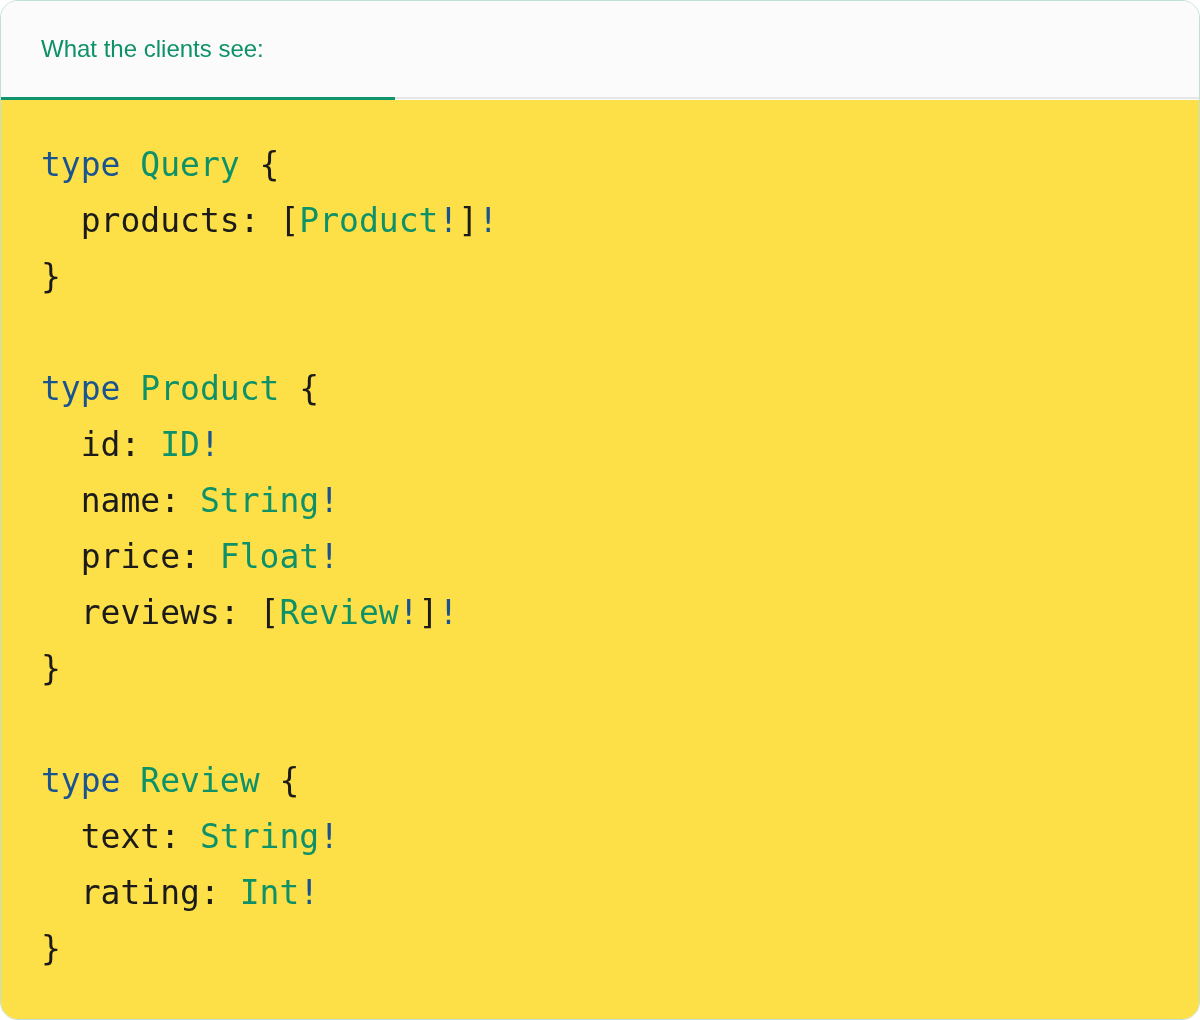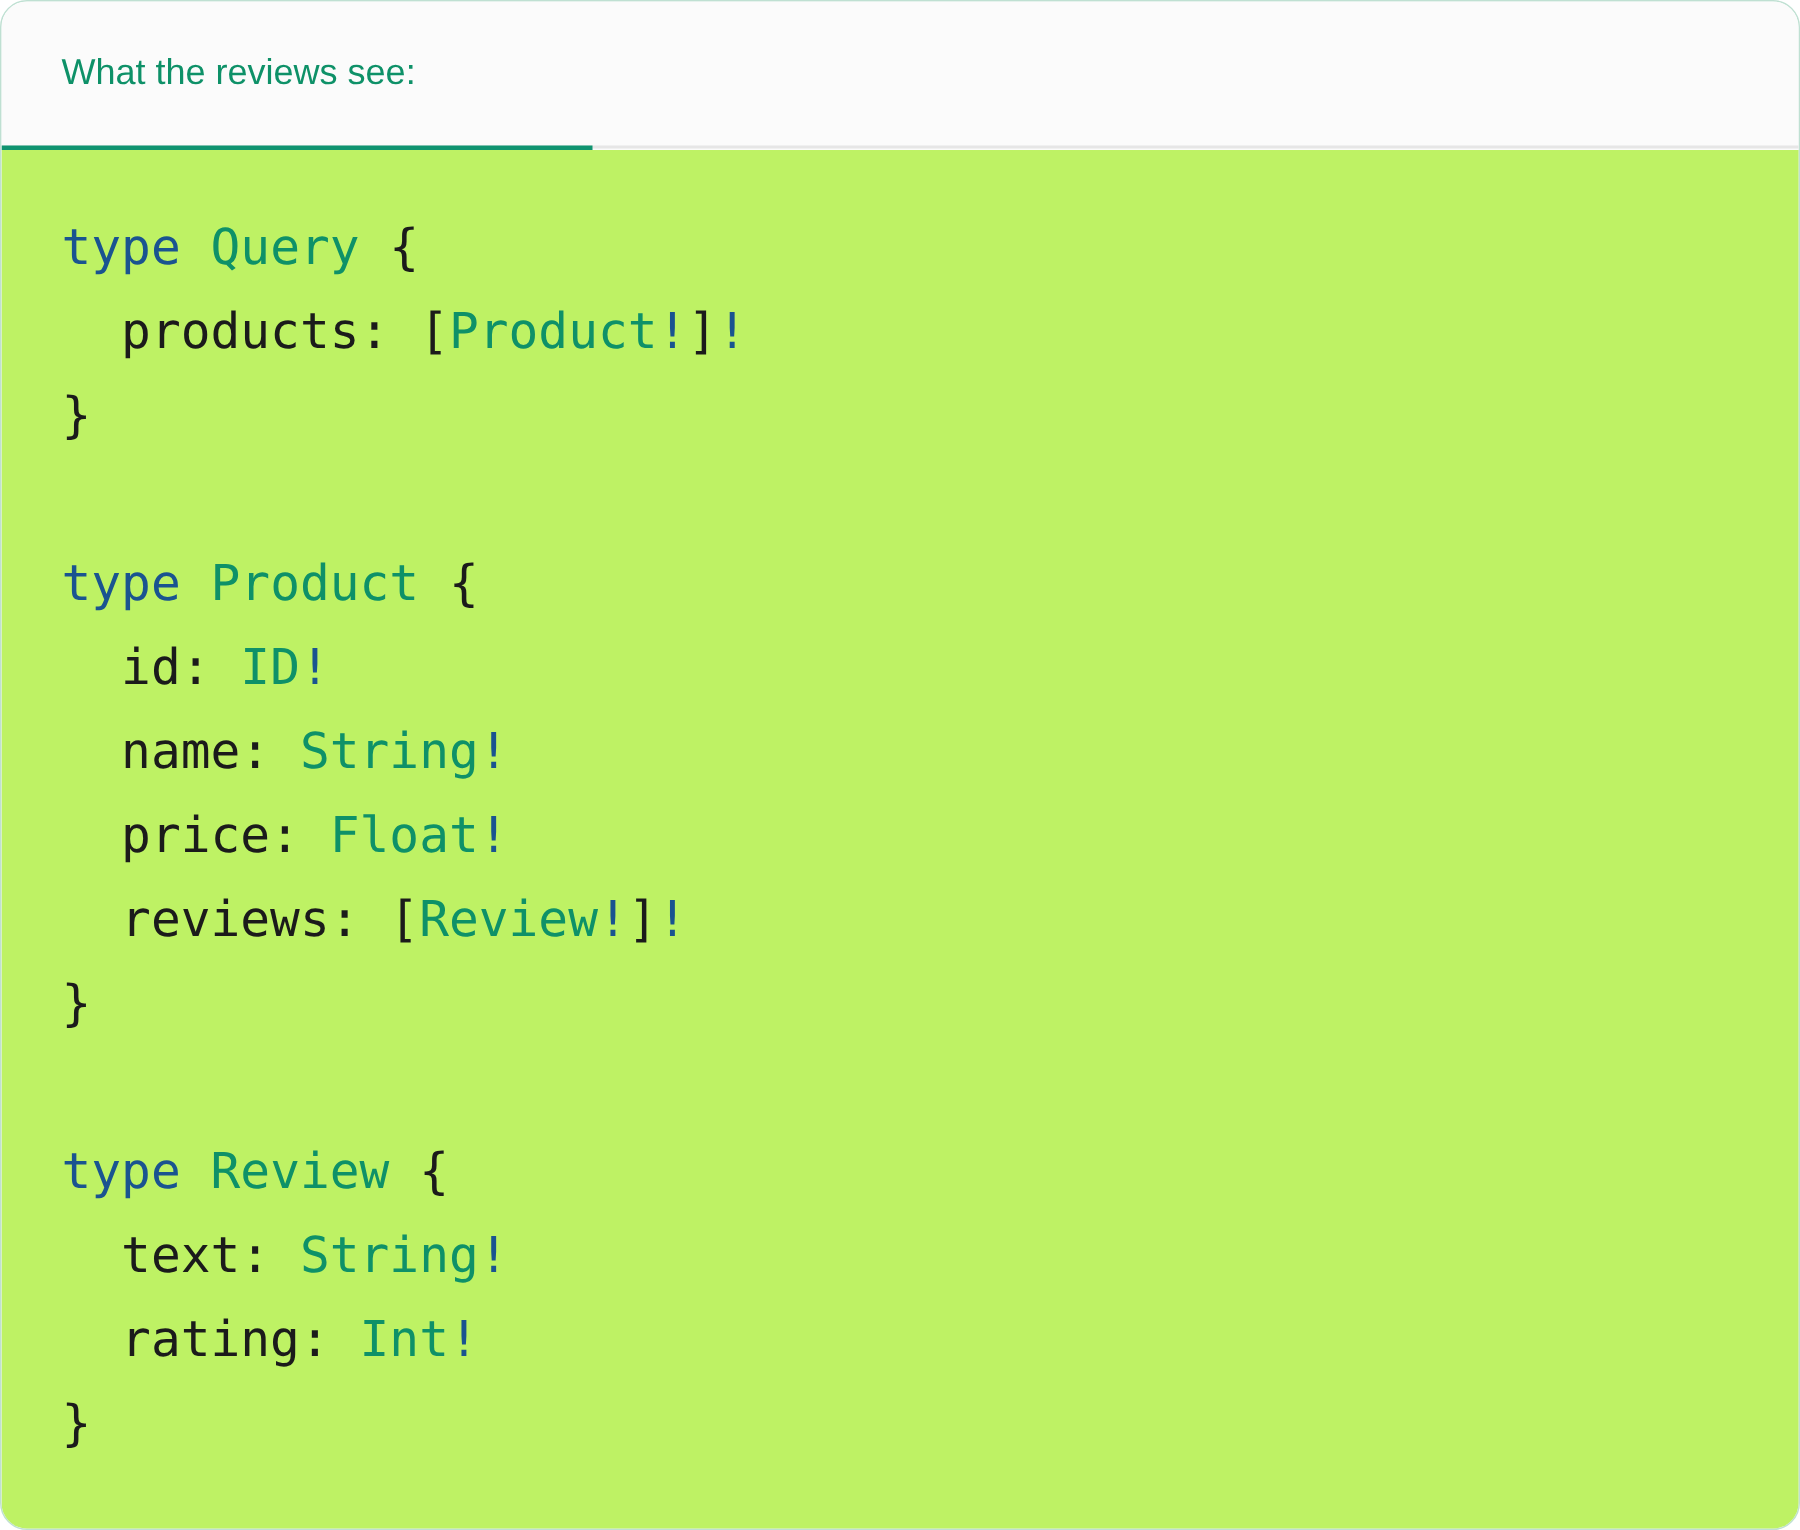--- a/index.html
+++ b/index.html
@@ -76,21 +76,21 @@
     white-space: pre;
   }
 
   
   .code-body {
     position: absolute;
     left: 0;
     top: 99px;
     width: 1200px;
     height: 921px;
-    background: #bef264;
+    background: #fde047;
     padding: 37px 0 0 40px;
     box-sizing: border-box;
   }
   .code-block {
     font-family: "DejaVu Sans Mono", "Liberation Mono", monospace;
     font-size: 33px;
     line-height: 56px;
     white-space: pre;
     color: #1b1b1b;
     margin: 0;
@@ -108,21 +108,21 @@
 </style>
 </head>
 <body>
 
 <div class="card">
 
   <div class="tabstrip">
     <div class="tabstrip-divider"></div>
 
     <div class="tab-active">
-      <span class="tab-label">What the reviews see:</span>
+      <span class="tab-label">What the clients see:</span>
     </div>
 
     <div class="tab-underline"></div>
   </div>
 
   <div class="code-body">
     <pre class="code-block" id="code-block"><div class="code-line"><span class="tok-kw">type</span><span class="tok-plain"> </span><span class="tok-type">Query</span><span class="tok-plain"> </span><span class="tok-punc">{</span></div><div class="code-line"><span class="tok-name">  products</span><span class="tok-punc">: </span><span class="tok-punc">[</span><span class="tok-type">Product</span><span class="tok-bang">!</span><span class="tok-punc">]</span><span class="tok-bang">!</span></div><div class="code-line"><span class="tok-punc">}</span></div><div class="code-line">&nbsp;</div><div class="code-line"><span class="tok-kw">type</span><span class="tok-plain"> </span><span class="tok-type">Product</span><span class="tok-plain"> </span><span class="tok-punc">{</span></div><div class="code-line"><span class="tok-name">  id</span><span class="tok-punc">: </span><span class="tok-type">ID</span><span class="tok-bang">!</span></div><div class="code-line"><span class="tok-name">  name</span><span class="tok-punc">: </span><span class="tok-type">String</span><span class="tok-bang">!</span></div><div class="code-line"><span class="tok-name">  price</span><span class="tok-punc">: </span><span class="tok-type">Float</span><span class="tok-bang">!</span></div><div class="code-line"><span class="tok-name">  reviews</span><span class="tok-punc">: </span><span class="tok-punc">[</span><span class="tok-type">Review</span><span class="tok-bang">!</span><span class="tok-punc">]</span><span class="tok-bang">!</span></div><div class="code-line"><span class="tok-punc">}</span></div><div class="code-line">&nbsp;</div><div class="code-line"><span class="tok-kw">type</span><span class="tok-plain"> </span><span class="tok-type">Review</span><span class="tok-plain"> </span><span class="tok-punc">{</span></div><div class="code-line"><span class="tok-name">  text</span><span class="tok-punc">: </span><span class="tok-type">String</span><span class="tok-bang">!</span></div><div class="code-line"><span class="tok-name">  rating</span><span class="tok-punc">: </span><span class="tok-type">Int</span><span class="tok-bang">!</span></div><div class="code-line"><span class="tok-punc">}</span></div></pre>
   </div>
 
 </div>

